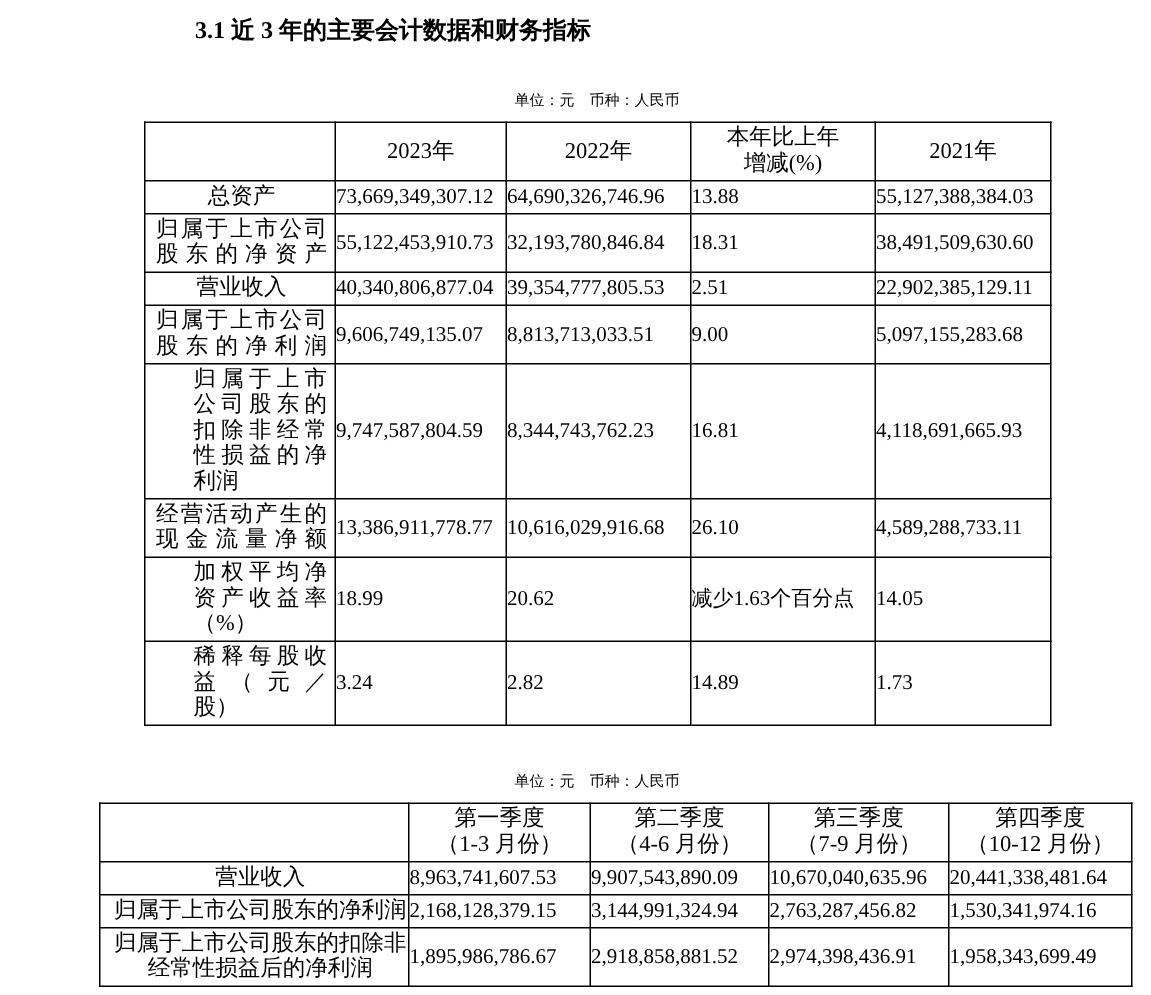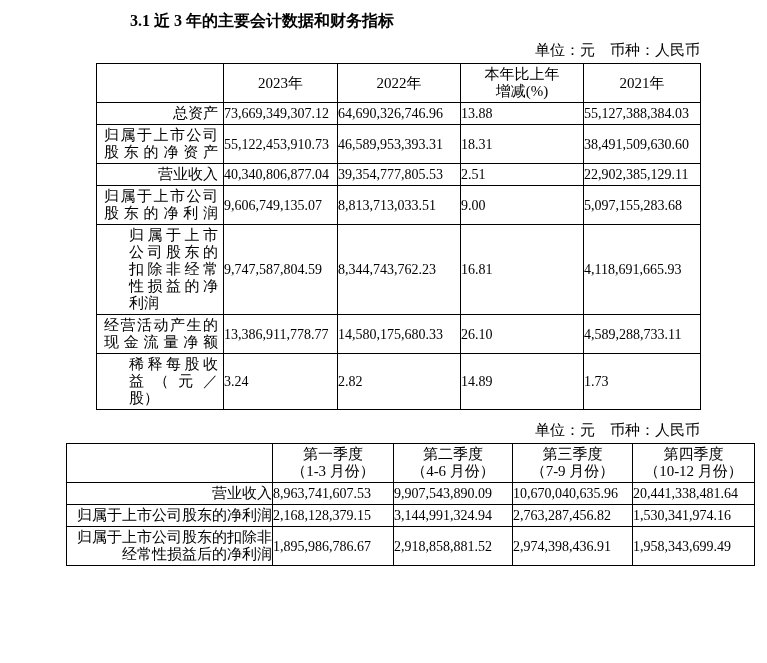--- a/index.html
+++ b/index.html
@@ -22,24 +22,24 @@
     font-weight: bold;
     font-size: 16px;
     line-height: 18px;
     margin-left: 130px;
   }
   .title-1 { padding-top: 12px; }
   .title-2 { margin-top: 17px; }
   .unit-note {
     width: 604px;
     margin-left: 96px;
-    margin-top: 11px;
+    margin-top: 29px;
     margin-bottom: 4px;
-    text-align: right;
-    font-size: 15px;
+    text-align: center;
+    font-size: 10px;
     line-height: 18px;
   }
   table {
     border-collapse: collapse;
     table-layout: fixed;
   }
   .t1 { margin-left: 96px; width: 604px; }
   .t2 { margin-left: 66px;  width: 688px; margin-top: 4px; }
   td {
     border: 1px solid #000000;
@@ -47,21 +47,21 @@
     line-height: 17px;
     vertical-align: middle;
     padding: 2px 5px 2px 7px;
     overflow: hidden;
   }
   td.th {
     text-align: center;
     white-space: pre-line;
     padding: 2px 2px;
   }
-  td.lbl { text-align: right; }
+  td.lbl { text-align: center; }
   td.lbl.j  { text-align: justify; padding-left: 32px; }
   td.lbl.jl { text-align: justify; text-align-last: justify; }
   .t2 td.lbl { padding-left: 8px; padding-right: 0; }
   td.num {
     text-align: left;
     font-size: 14px;
     padding: 2px 5px 2px 0;
     white-space: nowrap;
   }
 </style>
@@ -94,21 +94,21 @@
       <tr>
         <td class="lbl">总资产</td>
         <td class="num">73,669,349,307.12</td>
         <td class="num">64,690,326,746.96</td>
         <td class="num">13.88</td>
         <td class="num">55,127,388,384.03</td>
       </tr>
       <tr>
         <td class="lbl jl">归属于上市公司股东的净资产</td>
         <td class="num">55,122,453,910.73</td>
-        <td class="num">46,589,953,393.31</td>
+        <td class="num">32,193,780,846.84</td>
         <td class="num">18.31</td>
         <td class="num">38,491,509,630.60</td>
       </tr>
       <tr>
         <td class="lbl">营业收入</td>
         <td class="num">40,340,806,877.04</td>
         <td class="num">39,354,777,805.53</td>
         <td class="num">2.51</td>
         <td class="num">22,902,385,129.11</td>
       </tr>
@@ -122,23 +122,30 @@
       <tr>
         <td class="lbl j">归属于上市公司股东的扣除非经常性损益的净利润</td>
         <td class="num">9,747,587,804.59</td>
         <td class="num">8,344,743,762.23</td>
         <td class="num">16.81</td>
         <td class="num">4,118,691,665.93</td>
       </tr>
       <tr>
         <td class="lbl jl">经营活动产生的现金流量净额</td>
         <td class="num">13,386,911,778.77</td>
-        <td class="num">14,580,175,680.33</td>
+        <td class="num">10,616,029,916.68</td>
         <td class="num">26.10</td>
         <td class="num">4,589,288,733.11</td>
+      </tr>
+      <tr>
+        <td class="lbl j">加权平均净资产收益率（%）</td>
+        <td class="num">18.99</td>
+        <td class="num">20.62</td>
+        <td class="num">减少1.63个百分点</td>
+        <td class="num">14.05</td>
       </tr>
       <tr>
         <td class="lbl j">稀释每股收益（元／股）</td>
         <td class="num">3.24</td>
         <td class="num">2.82</td>
         <td class="num">14.89</td>
         <td class="num">1.73</td>
       </tr>
     </tbody>
   </table>

